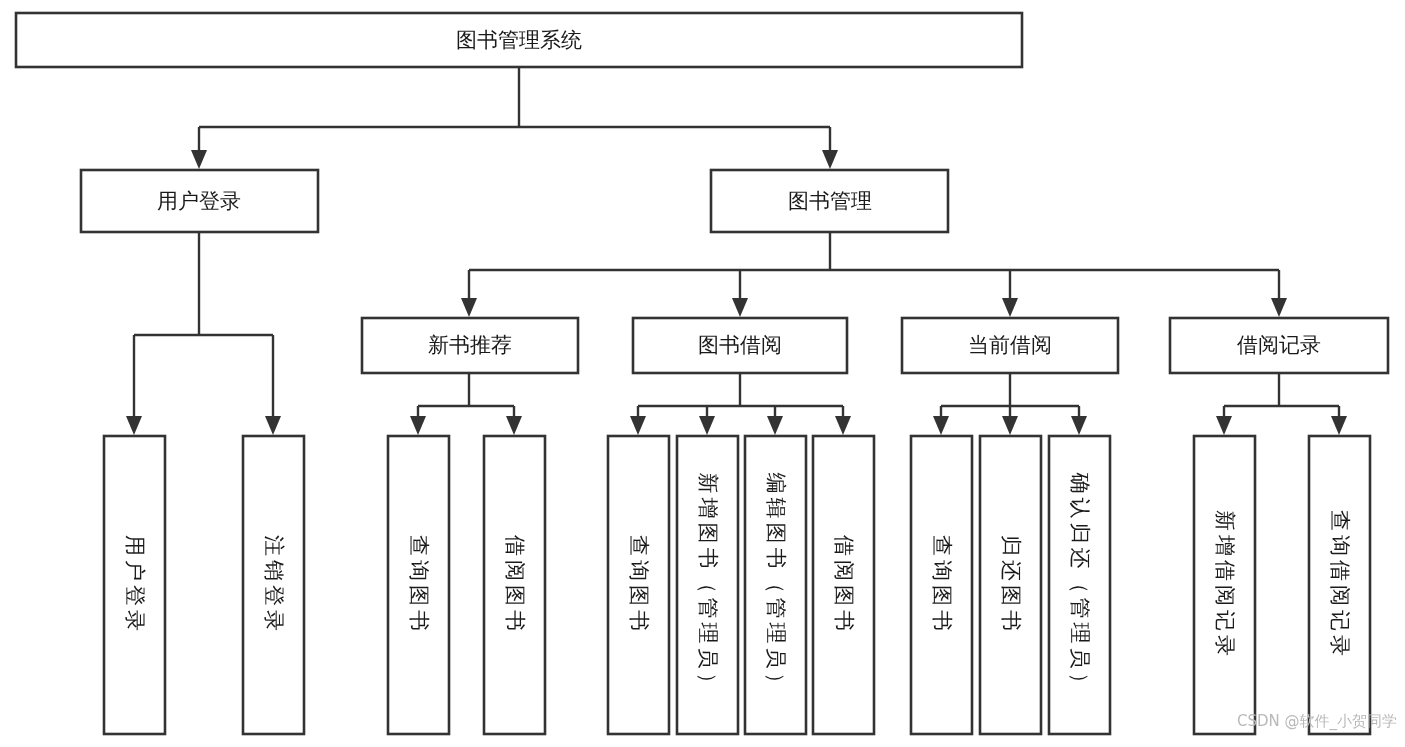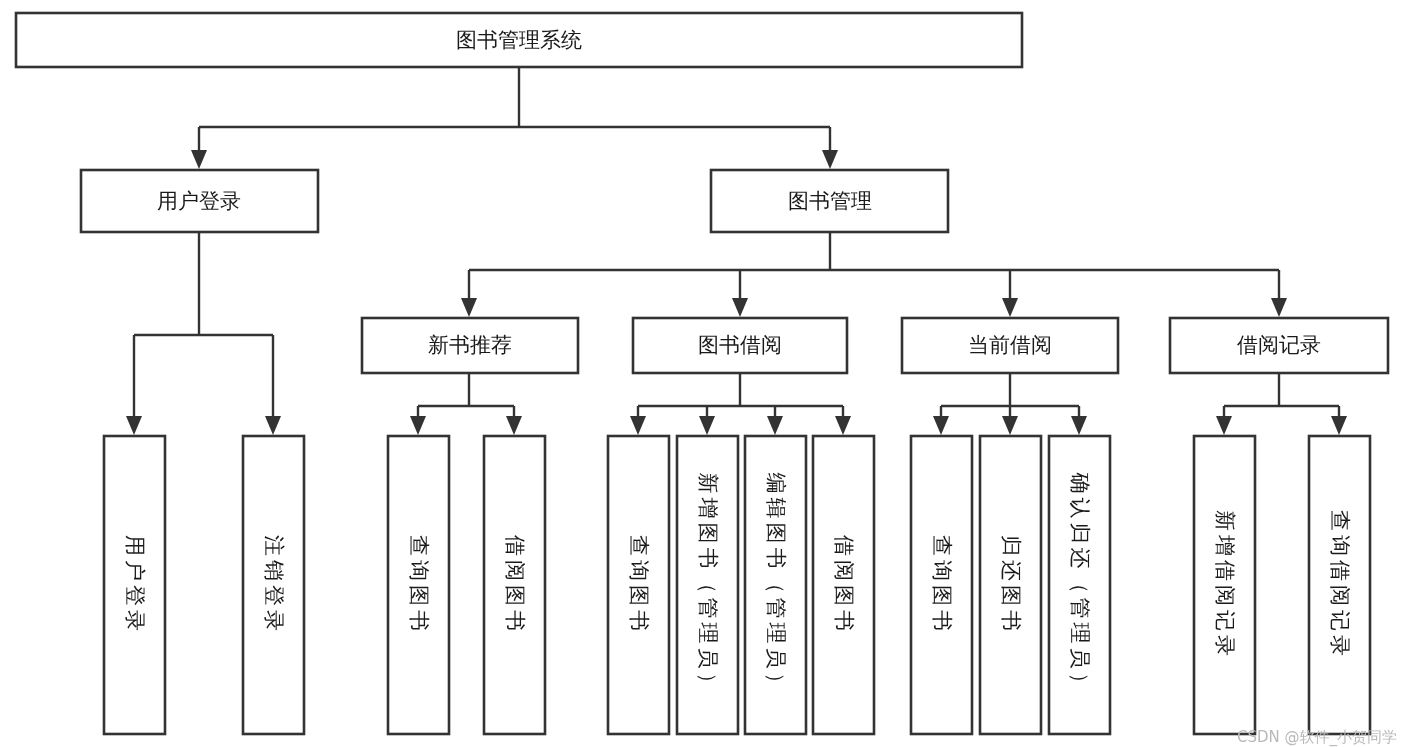--- a/index.html
+++ b/index.html
@@ -47,21 +47,21 @@
     stroke-width: 2.4;
     fill: none;
   }
   .arrow-head {
     fill: #333333;
     stroke: none;
   }
   .watermark {
     position: absolute;
     right: 8px;
-    bottom: 0;
+    bottom: 16px;
     font-family: "DejaVu Sans", "Liberation Sans", sans-serif;
     font-size: 15px;
     color: #b9b9b9;
     white-space: nowrap;
     user-select: none;
   }
 </style>
 </head>
 <body>
 

